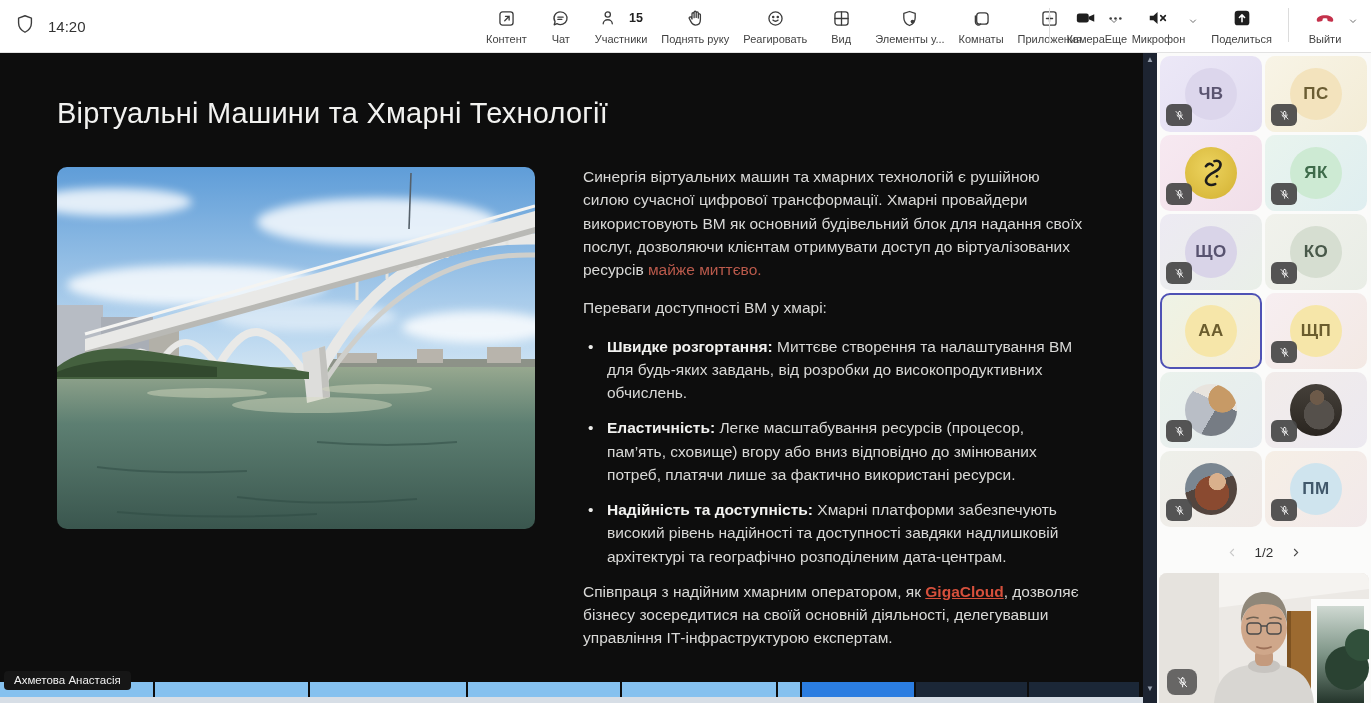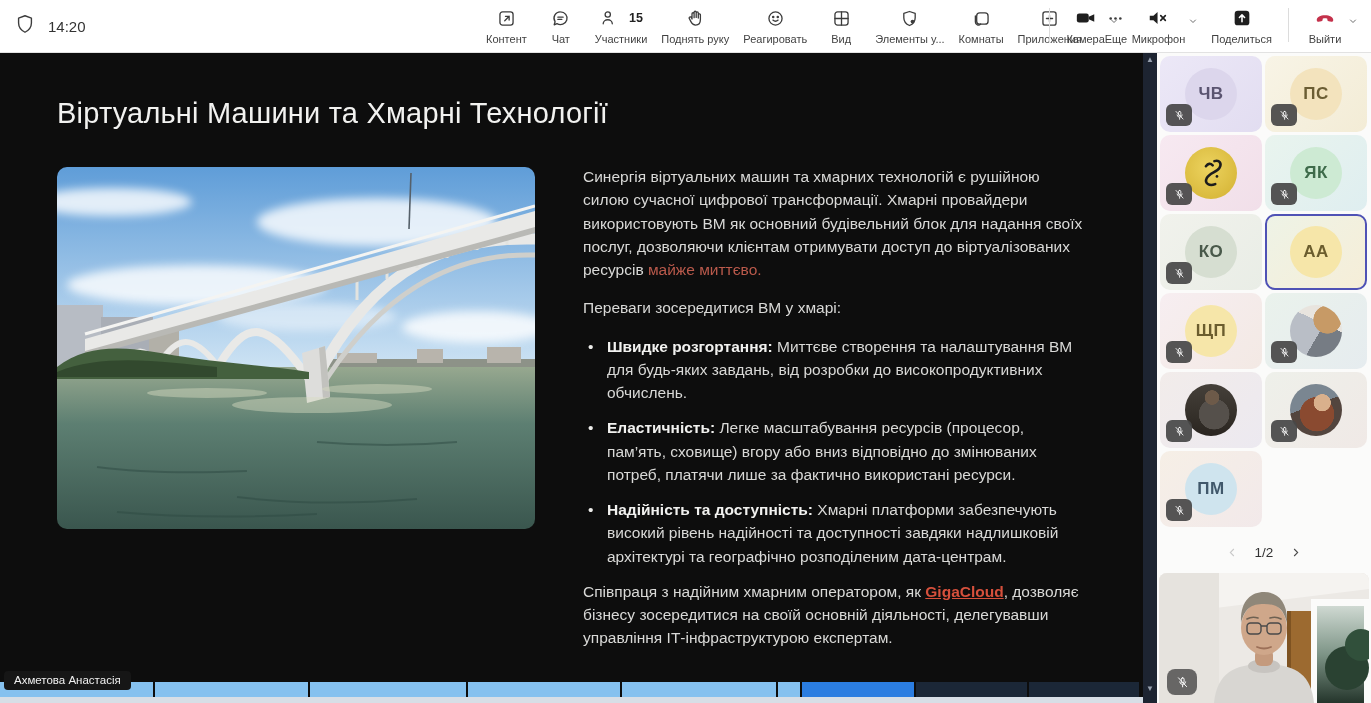--- a/index.html
+++ b/index.html
@@ -315,21 +315,21 @@
             <path d="M260 275 q70 6 140 0"></path>
             <path d="M60 345 q90 8 200 2"></path>
         </g>
       </svg>
     </div>
 
     <div class="textcol">
       <p>
         <span>Синергія віртуальних машин та хмарних технологій є рушійною силою сучасної цифрової трансформації. Хмарні провайдери використовують ВМ як основний будівельний блок для надання своїх послуг, дозволяючи клієнтам отримувати доступ до віртуалізованих ресурсів </span><span class="hl-red">майже миттєво.</span>
       </p>
-      <p>Переваги зосередитися ВМ у хмарі:</p>
+      <p>Переваги доступності ВМ у хмарі:</p>
       <ul class="blist">
         <li><span class="bterm">Швидке розгортання:</span><span> Миттєве створення та налаштування ВМ для будь-яких завдань, від розробки до високопродуктивних обчислень.</span></li>
         <li><span class="bterm">Еластичність:</span><span> Легке масштабування ресурсів (процесор, пам’ять, сховище) вгору або вниз відповідно до змінюваних потреб, платячи лише за фактично використані ресурси.</span></li>
         <li><span class="bterm">Надійність та доступність:</span><span> Хмарні платформи забезпечують високий рівень надійності та доступності завдяки надлишковій архітектурі та географічно розподіленим дата-центрам.</span></li>
       </ul>
       <p>
         <span>Співпраця з надійним хмарним оператором, як </span><span class="gc-link">GigaCloud</span><span>, дозволяє бізнесу зосередитися на своїй основній діяльності, делегувавши управління ІТ-інфраструктурою експертам.</span>
       </p>
     </div>
 
@@ -398,20 +398,30 @@
         <div class="avatar">ЯК</div>
         <div class="badge">
             <svg width="13" height="13" viewBox="0 0 24 24" stroke="#fff" stroke-width="1.6" fill="none" stroke-linecap="round">
               <rect x="10" y="4.5" width="4.5" height="8" rx="2.2"></rect>
               <path d="M7.5 11 a4.8 4.8 0 0 0 9.5 0 M12.2 16 V19"></path>
               <line x1="5.5" y1="4.5" x2="18.5" y2="18.5"></line>
             </svg>
           </div>
       </div>
 
+      <div class="tile t5">
+        <div class="avatar">ЩО</div>
+        <div class="badge">
+            <svg width="13" height="13" viewBox="0 0 24 24" stroke="#fff" stroke-width="1.6" fill="none" stroke-linecap="round">
+              <rect x="10" y="4.5" width="4.5" height="8" rx="2.2"></rect>
+              <path d="M7.5 11 a4.8 4.8 0 0 0 9.5 0 M12.2 16 V19"></path>
+              <line x1="5.5" y1="4.5" x2="18.5" y2="18.5"></line>
+            </svg>
+          </div>
+      </div>
       <div class="tile t6">
         <div class="avatar">КО</div>
         <div class="badge">
             <svg width="13" height="13" viewBox="0 0 24 24" stroke="#fff" stroke-width="1.6" fill="none" stroke-linecap="round">
               <rect x="10" y="4.5" width="4.5" height="8" rx="2.2"></rect>
               <path d="M7.5 11 a4.8 4.8 0 0 0 9.5 0 M12.2 16 V19"></path>
               <line x1="5.5" y1="4.5" x2="18.5" y2="18.5"></line>
             </svg>
           </div>
       </div>

